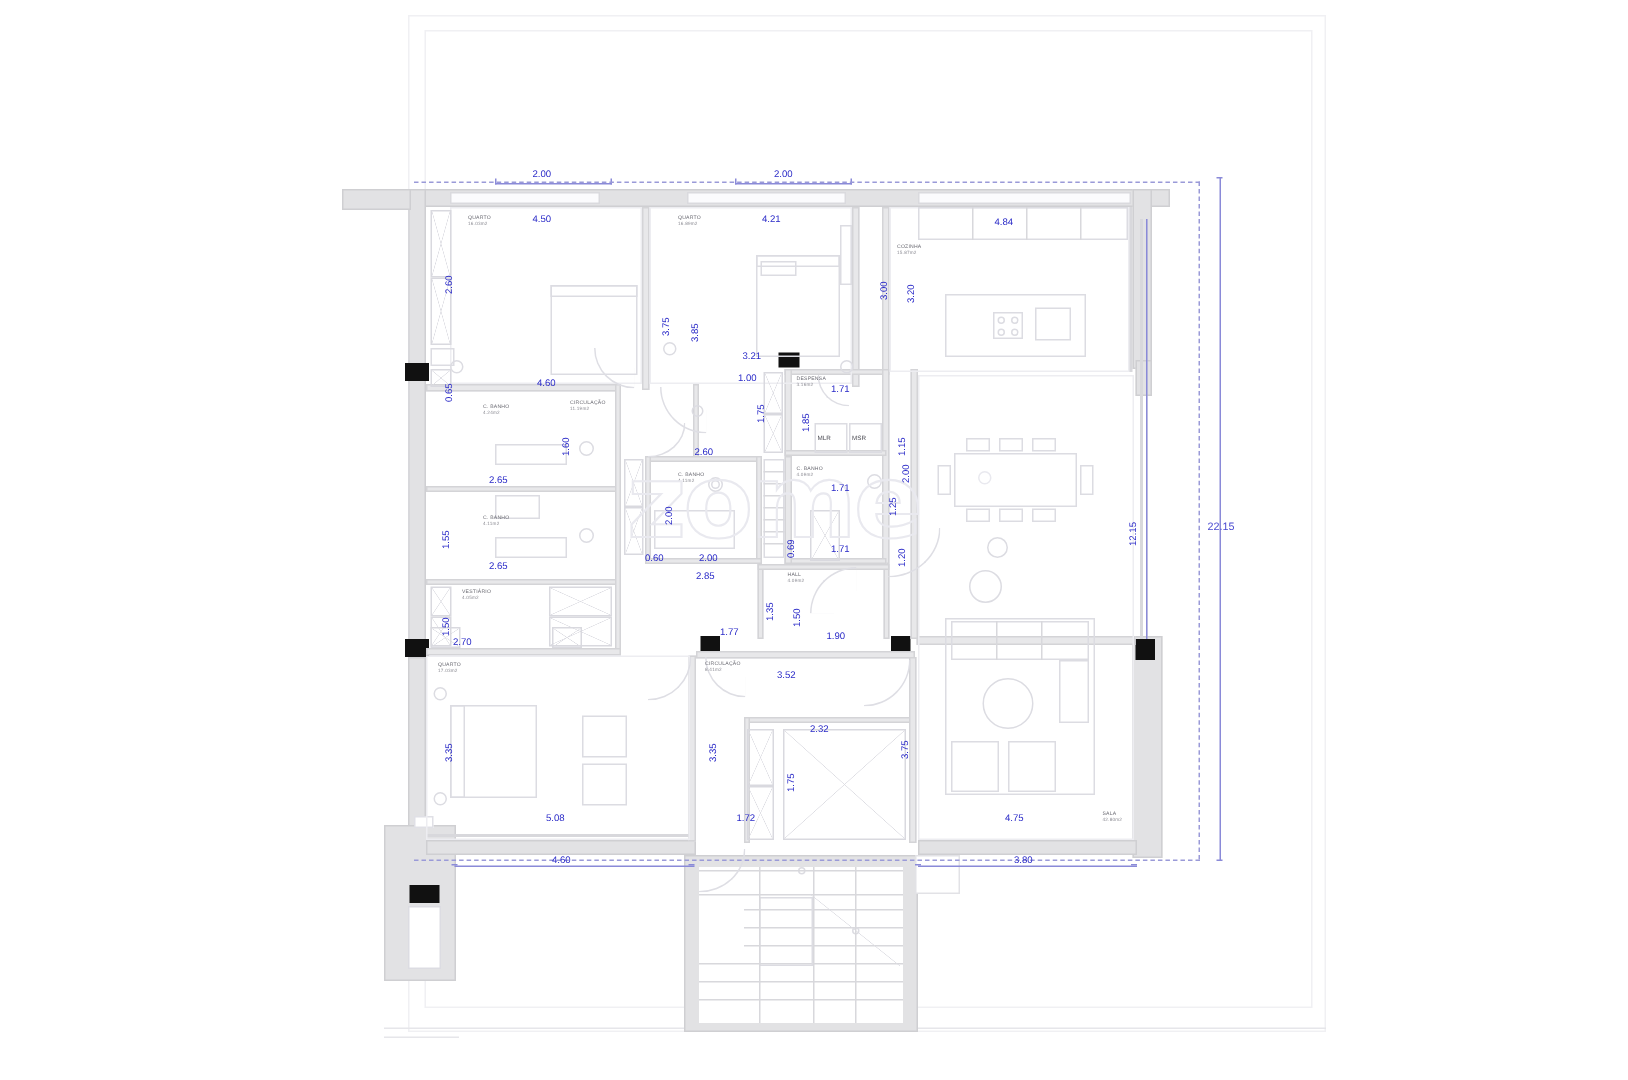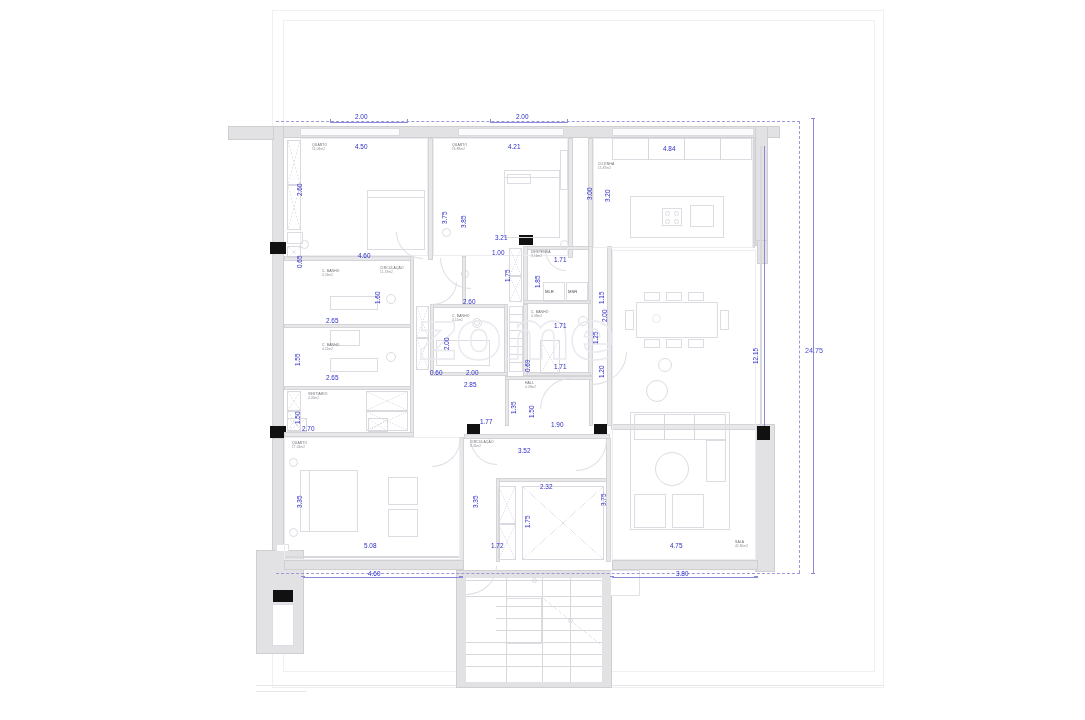--- a/index.html
+++ b/index.html
@@ -411,15 +411,15 @@
   <div class="tickh" style="left:610px;top:576px;"></div>
   <div class="tickh" style="left:754px;top:576px;"></div>
   <div class="dim" style="left:676px;top:570px;">3.80</div>
 
   <div class="dlinev" style="left:764px;top:146px;height:280px;"></div>
   <div class="dimv" style="left:752px;top:364px;">12.15</div>
 
   <div class="dlinev" style="left:813px;top:118px;height:456px;"></div>
   <div class="tickh" style="left:811px;top:118px;"></div>
   <div class="tickh" style="left:811px;top:573px;"></div>
-  <div class="dimbig" style="left:805px;top:346px;">24.75</div>
+  <div class="dimbig" style="left:805px;top:346px;">22.15</div>
 
 </div>
 
 </body></html>

